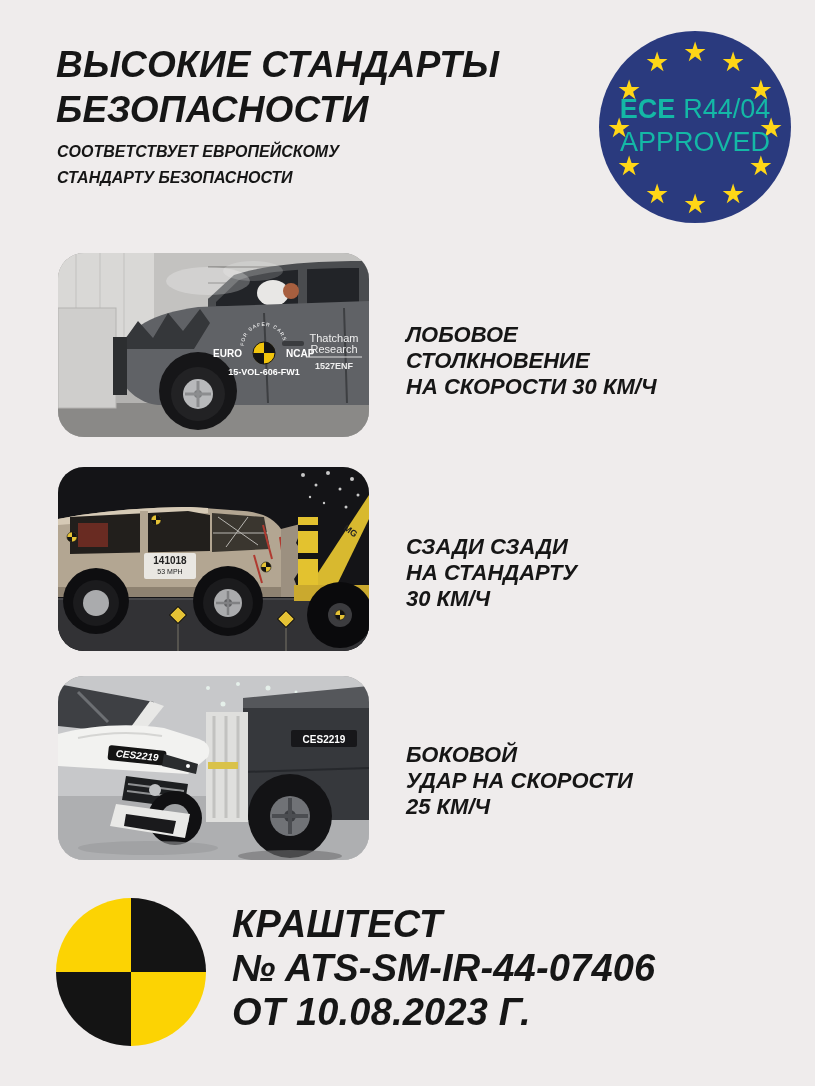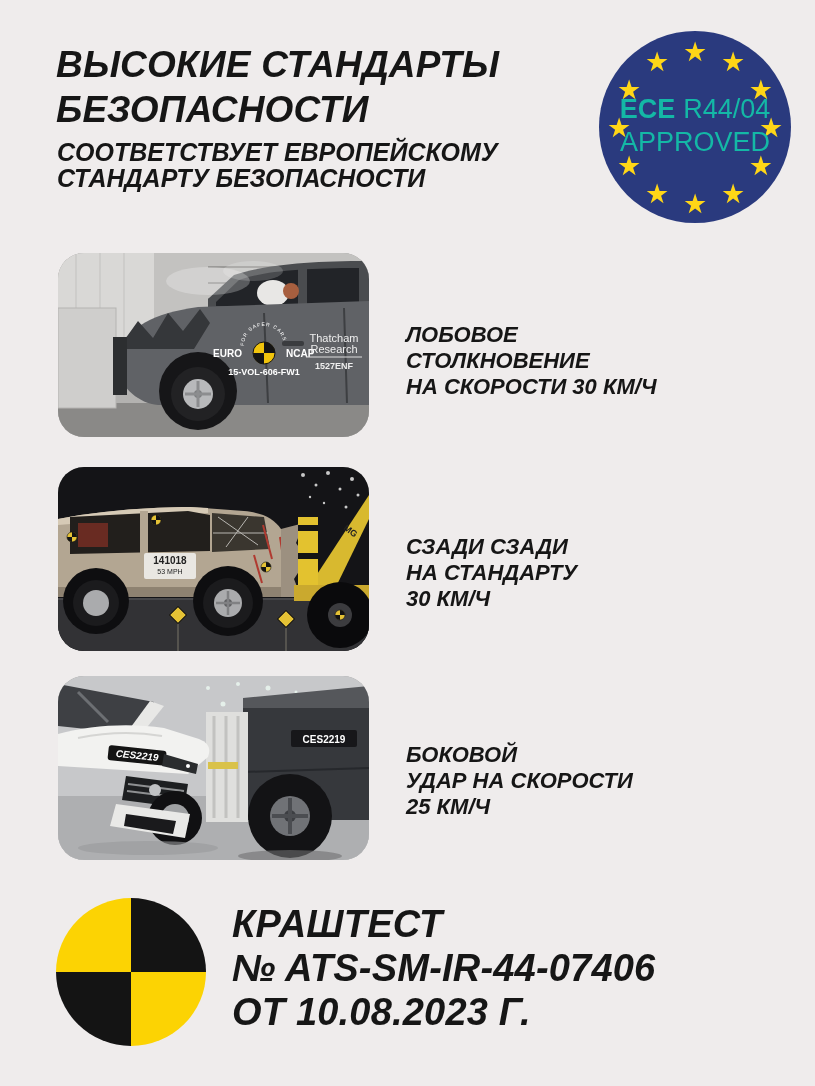--- a/index.html
+++ b/index.html
@@ -7,21 +7,21 @@
   .canvas {
     position:relative; width:815px; height:1086px;
     background:#EFECEC; overflow:hidden; color:#161616;
   }
   .abs { position:absolute; }
 
   
   .title { left:56px; top:42px; font-size:37px; line-height:45px;
            font-weight:700; font-style:italic; letter-spacing:.2px; }
   .title span, .subtitle span, .caption span, .footer-text span { display:block; }
-  .subtitle { left:57px; top:139px; font-size:25px; line-height:26px;
+  .subtitle { left:57px; top:139px; font-size:16px; line-height:26px;
               font-weight:700; font-style:italic; }
 
   
   .badge { left:599px; top:31px; width:192px; height:192px;
            border-radius:50%; background:#2A3A7E; }
   .star { position:absolute; left:50%; top:50%; width:30px; height:30px;
           margin:-15px 0 0 -15px; display:flex; align-items:center; justify-content:center;
           color:#FFD617; font-size:27px; line-height:1;
           font-family:"DejaVu Sans", sans-serif; font-style:normal;
           transform: rotate(var(--a)) translate(0,-76px) rotate(calc(-1 * var(--a))); }

